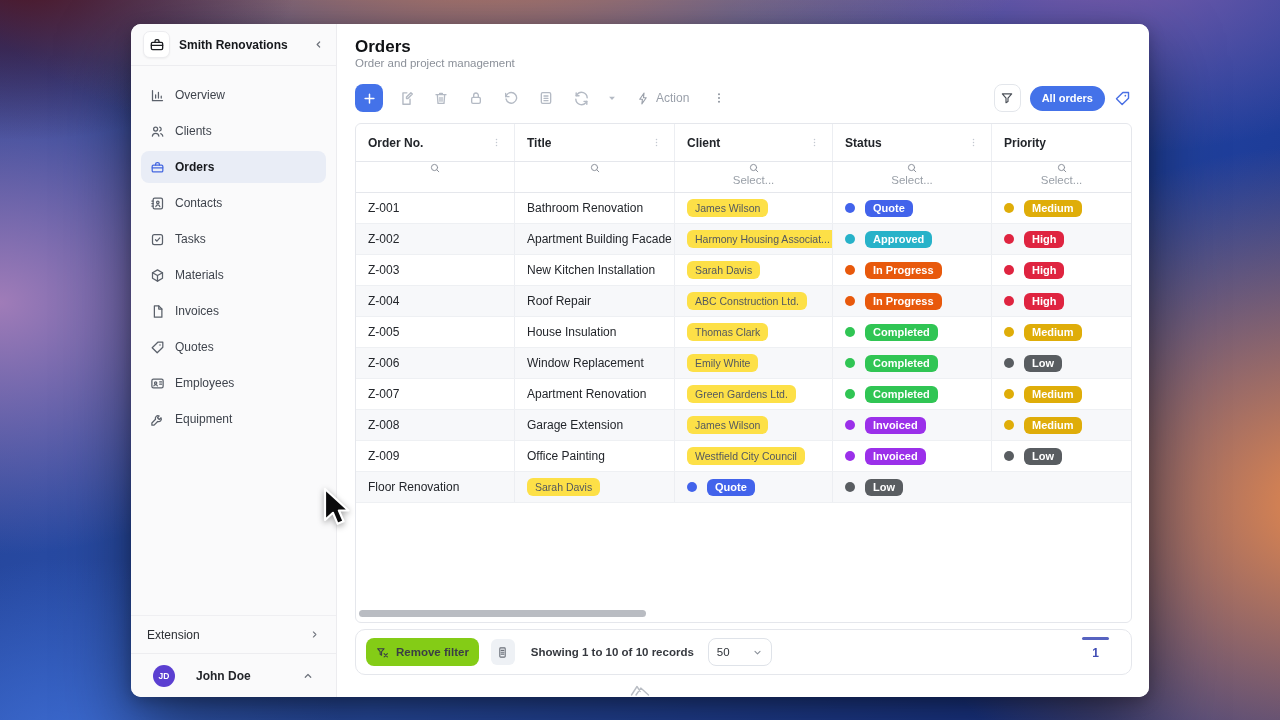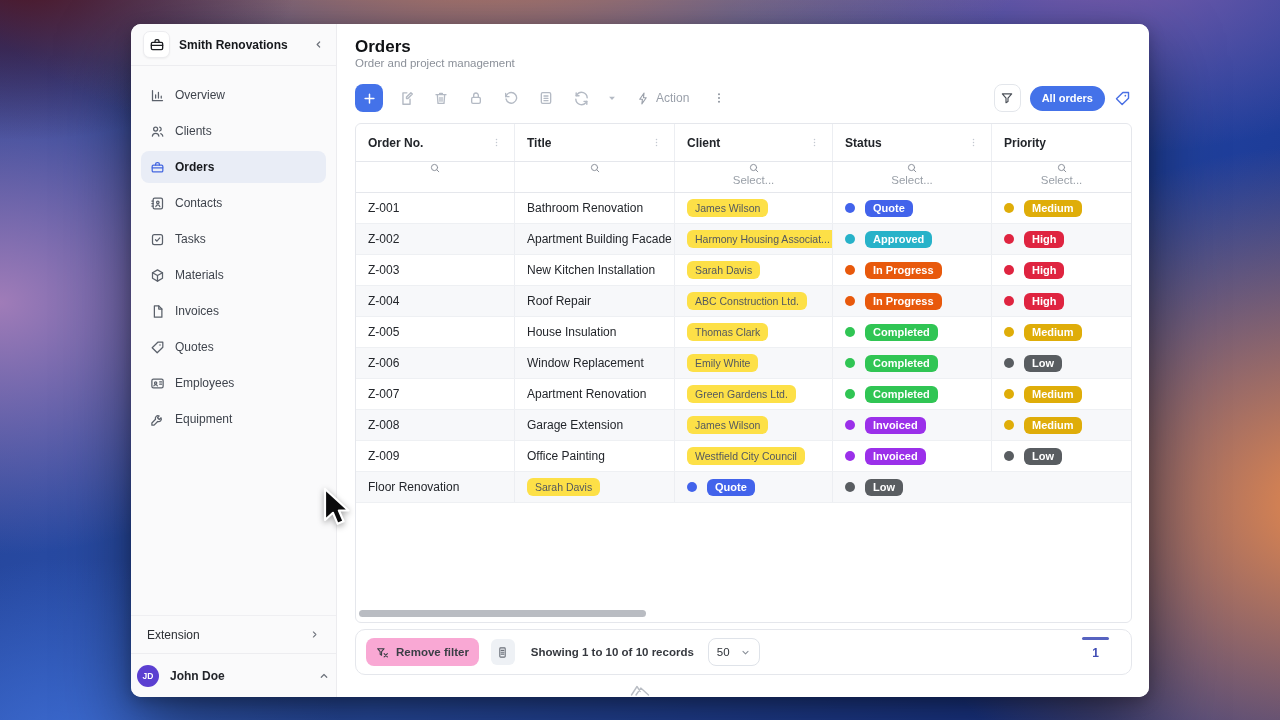--- a/index.html
+++ b/index.html
@@ -34,21 +34,21 @@
   .side-collapse { color:#6e737c; display:flex; }
   .nav { padding:13px 10px 0; display:flex; flex-direction:column; gap:4px; }
   .nav-item { height:32px; display:flex; align-items:center; gap:10px; padding:0 9px; border-radius:8px;
     font-size:12px; color:#3f444d; font-weight:500; cursor:default; }
   .nav-item .nicon { width:15px; height:15px; color:#5b616b; display:flex; }
   .nav-item.active { background:#e9edf6; color:#17191d; font-weight:700; }
   .nav-item.active .nicon { color:#4467e0; }
   .side-spacer { flex:1; }
   .extension-row { height:38px; display:flex; align-items:center; justify-content:space-between;
     padding:0 16px; font-size:12px; color:#2b2e33; font-weight:500; border-top:1px solid #efeff2; }
-  .user-row { height:44px; border-top:1px solid #ededf0; display:flex; align-items:center; gap:11px; padding:0 6px; }
+  .user-row { height:44px; border-top:1px solid #ededf0; display:flex; align-items:center; gap:21px; padding:0 22px; }
   .avatar { width:22px; height:22px; border-radius:50%; color:#fff; font-size:8.5px; font-weight:700;
     display:flex; align-items:center; justify-content:center; }
   .user-name { font-size:12px; font-weight:600; color:#24262b; flex:1; }
   .chev { color:#6e737c; display:flex; }
 
   
   .main { flex:1; display:flex; flex-direction:column; background:#fff; min-width:0; }
   .page-head { padding:13px 18px 6px; }
   .page-title { font-size:17px; font-weight:700; color:#101215; }
   .page-sub { font-size:11.5px; color:#8b9099; }
@@ -92,27 +92,27 @@
     border-right:1px solid #eceef2; overflow:hidden; white-space:nowrap; }
   .td:last-child { border-right:none; }
   .chip { background:#fde047; border-radius:6px; padding:3px 8px; font-size:10.5px; color:#54585f; }
   .dot { width:10px; height:10px; border-radius:50%; flex:none; }
   .badge { margin-left:10px; border-radius:6px; padding:2px 8px 3px; font-size:11px; font-weight:700; color:#fff; }
   .hscroll { position:absolute; left:3px; bottom:5px; width:287px; height:7px; border-radius:4px; background:#b9bcc2; }
 
   
   .footer-bar { margin:6px 17px 0 18px; height:46px; border:1px solid #e5e7ec; border-radius:10px;
     display:flex; align-items:center; gap:12px; padding:0 10px; background:#fff; position:relative; }
-  .rm-filter { height:28px; background:#f9a8d4; border:none; border-radius:8px; padding:0 10px;
+  .rm-filter { height:28px; background:#84cc16; border:none; border-radius:8px; padding:0 10px;
     display:flex; align-items:center; gap:7px; font-size:11.5px; font-weight:600; color:#3a3e45;
     font-family:"Liberation Sans", sans-serif; }
   .log-btn { width:24px; height:26px; background:#eef1f5; border:none; border-radius:6px;
     display:flex; align-items:center; justify-content:center; color:#6a6f78; }
   .showing { font-size:11.5px; font-weight:600; color:#36393f; margin-left:4px; }
-  .page-size { height:28px; width:52px; border:1px solid #dfe3e9; border-radius:8px; background:#fff;
+  .page-size { height:28px; width:64px; border:1px solid #dfe3e9; border-radius:8px; background:#fff;
     display:flex; align-items:center; justify-content:space-between; padding:0 8px; font-size:11.5px;
     color:#2e3238; margin-left:2px; }
   .pager { margin-left:auto; display:flex; flex-direction:column; align-items:center; gap:6px;
     padding-right:12px; transform:translateY(-4px); }
   .pager-bar { width:27px; height:3px; border-radius:2px; background:#5763c0; }
   .pager-num { font-size:12px; font-weight:600; color:#3f4cb4; }
 
   .win-logo { position:absolute; left:50%; bottom:1px; transform:translateX(-50%); color:#b9bdc4; }
 
   .cursor { position:absolute; left:322px; top:487px; z-index:50; filter:drop-shadow(0 2px 3px rgba(0,0,0,.35)); }

